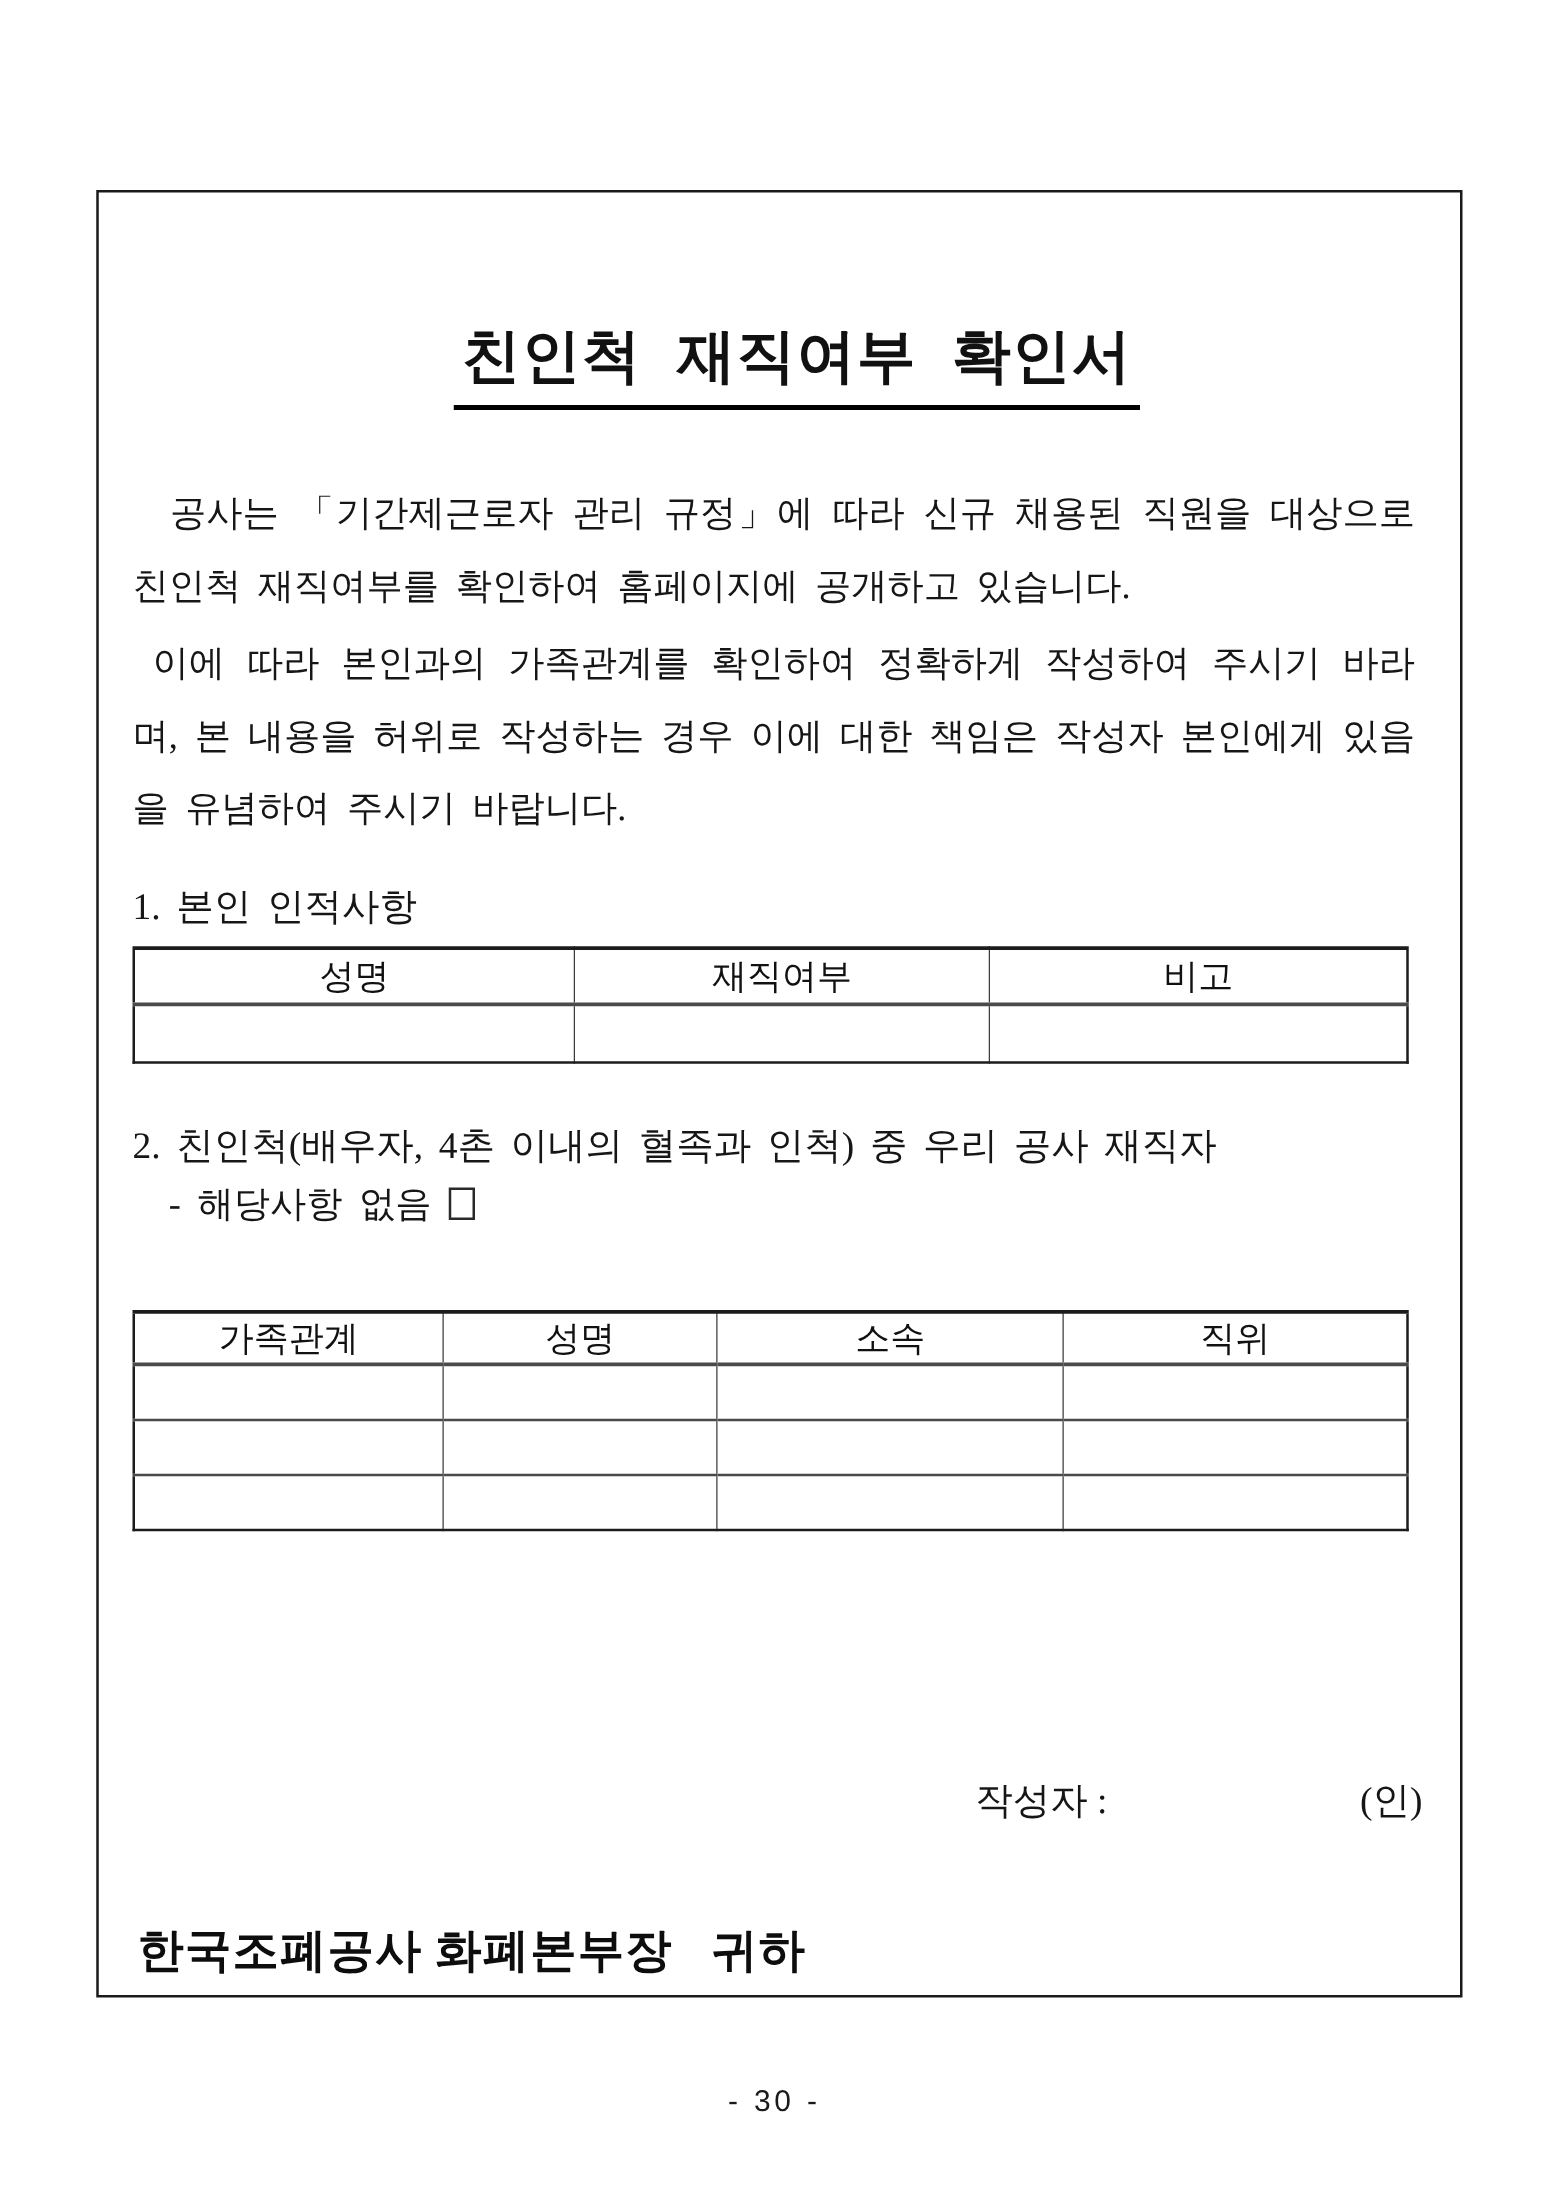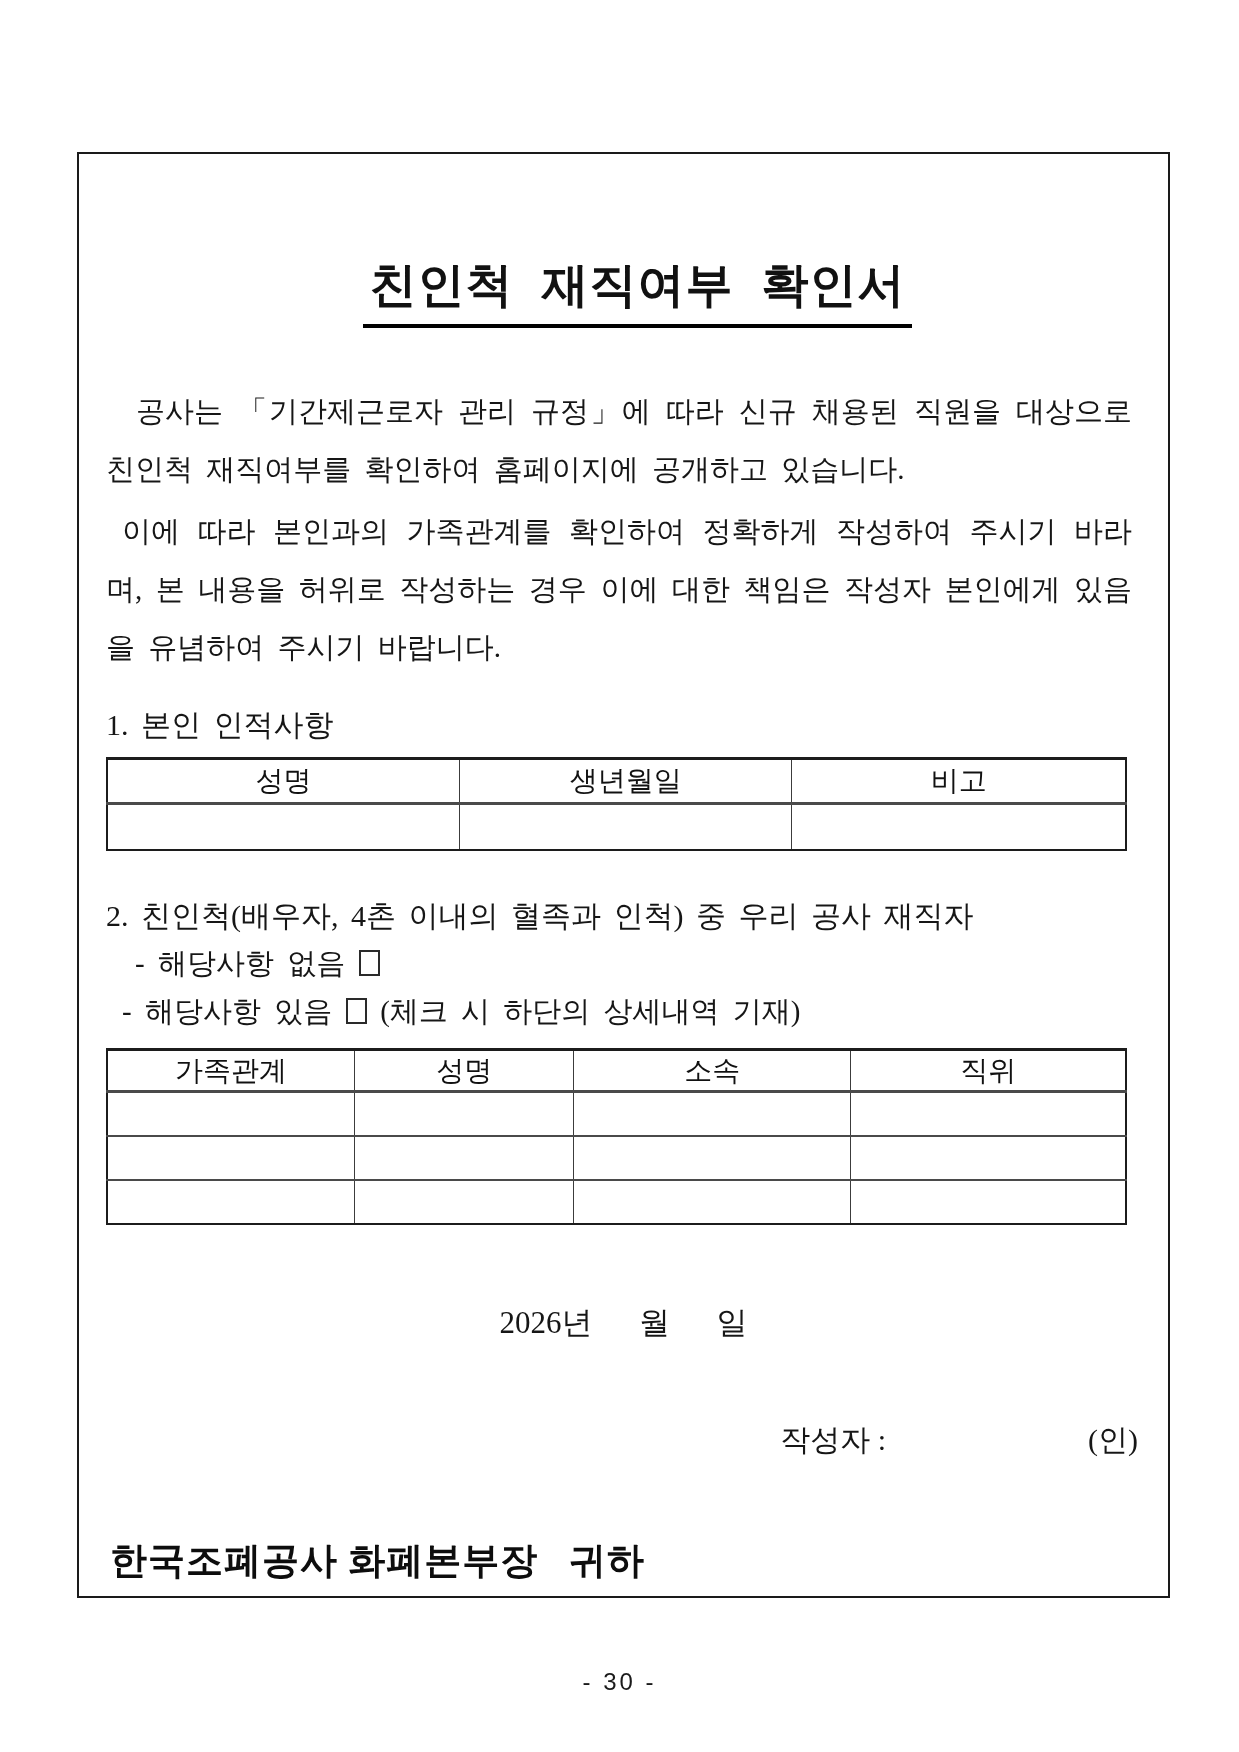--- a/index.html
+++ b/index.html
@@ -145,42 +145,39 @@
     <div class="abs para para1">공사는 「기간제근로자 관리 규정」에 따라 신규 채용된 직원을 대상으로 친인척 재직여부를 확인하여 홈페이지에 공개하고 있습니다.</div>
 
     <div class="abs para para2">이에 따라 본인과의 가족관계를 확인하여 정확하게 작성하여 주시기 바라며, 본 내용을 허위로 작성하는 경우 이에 대한 책임은 작성자 본인에게 있음을 유념하여 주시기 바랍니다.</div>
 
     <div class="abs sec-heading sec1">1. 본인 인적사항</div>
 
     <table class="tbl tbl1">
       <thead>
         <tr>
           <th style="width:34.6%">성명</th>
-          <th style="width:32.6%">생년월일</th>
+          <th style="width:32.6%">재직여부</th>
           <th style="width:32.8%">비고</th>
         </tr>
       </thead>
       <tbody>
         <tr>
           <td></td>
           <td></td>
           <td></td>
         </tr>
       </tbody>
     </table>
 
     <div class="abs sec-heading sec2">2. 친인척(배우자, 4촌 이내의 혈족과 인척) 중 우리 공사 재직자</div>
 
     <div class="abs chk-line chk1">
       <span>- 해당사항 없음</span><span class="checkbox"></span>
     </div>
 
-    <div class="abs chk-line chk2">
-      <span>- 해당사항 있음</span><span class="checkbox"></span><span class="chk-note">(체크 시 하단의 상세내역 기재)</span>
-    </div>
 
     <table class="tbl tbl2">
       <thead>
         <tr>
           <th style="width:24.3%">가족관계</th>
           <th style="width:21.5%">성명</th>
           <th style="width:27.2%">소속</th>
           <th style="width:27.0%">직위</th>
         </tr>
       </thead>
@@ -199,21 +196,20 @@
         </tr>
         <tr>
           <td></td>
           <td></td>
           <td></td>
           <td></td>
         </tr>
       </tbody>
     </table>
 
-    <div class="abs date-line">2026년      월      일</div>
 
     <div class="abs sig-line">
       <span>작성자 :</span>
         <span class="sig-gap"></span>
         <span>(인)</span>
     </div>
 
     <div class="abs recipient">한국조폐공사 화폐본부장   귀하</div>
 
   </div>

